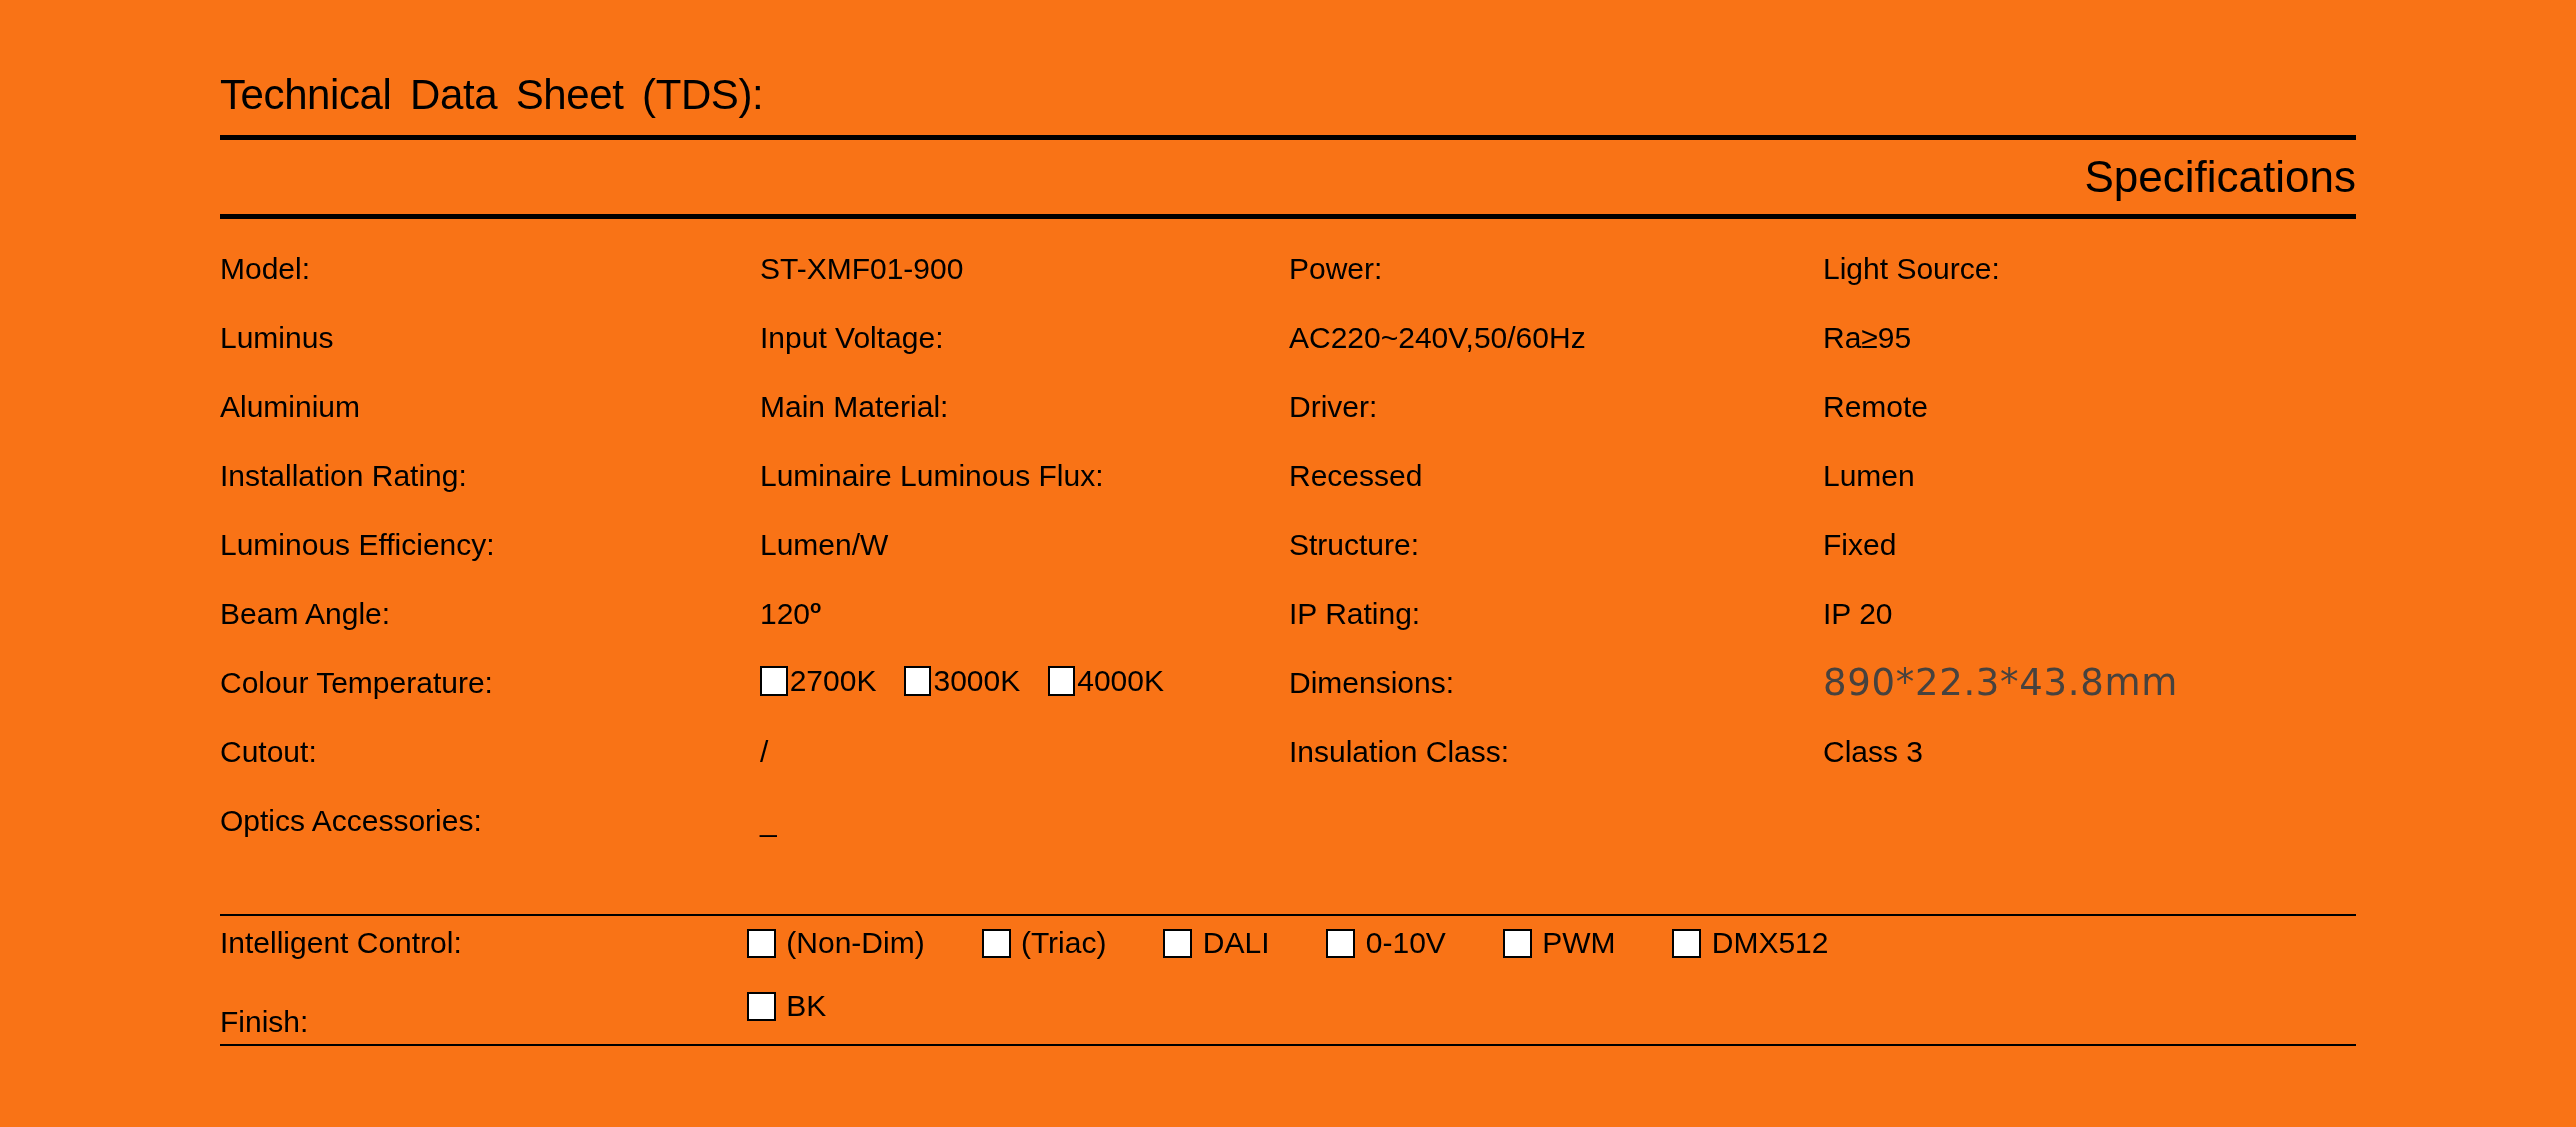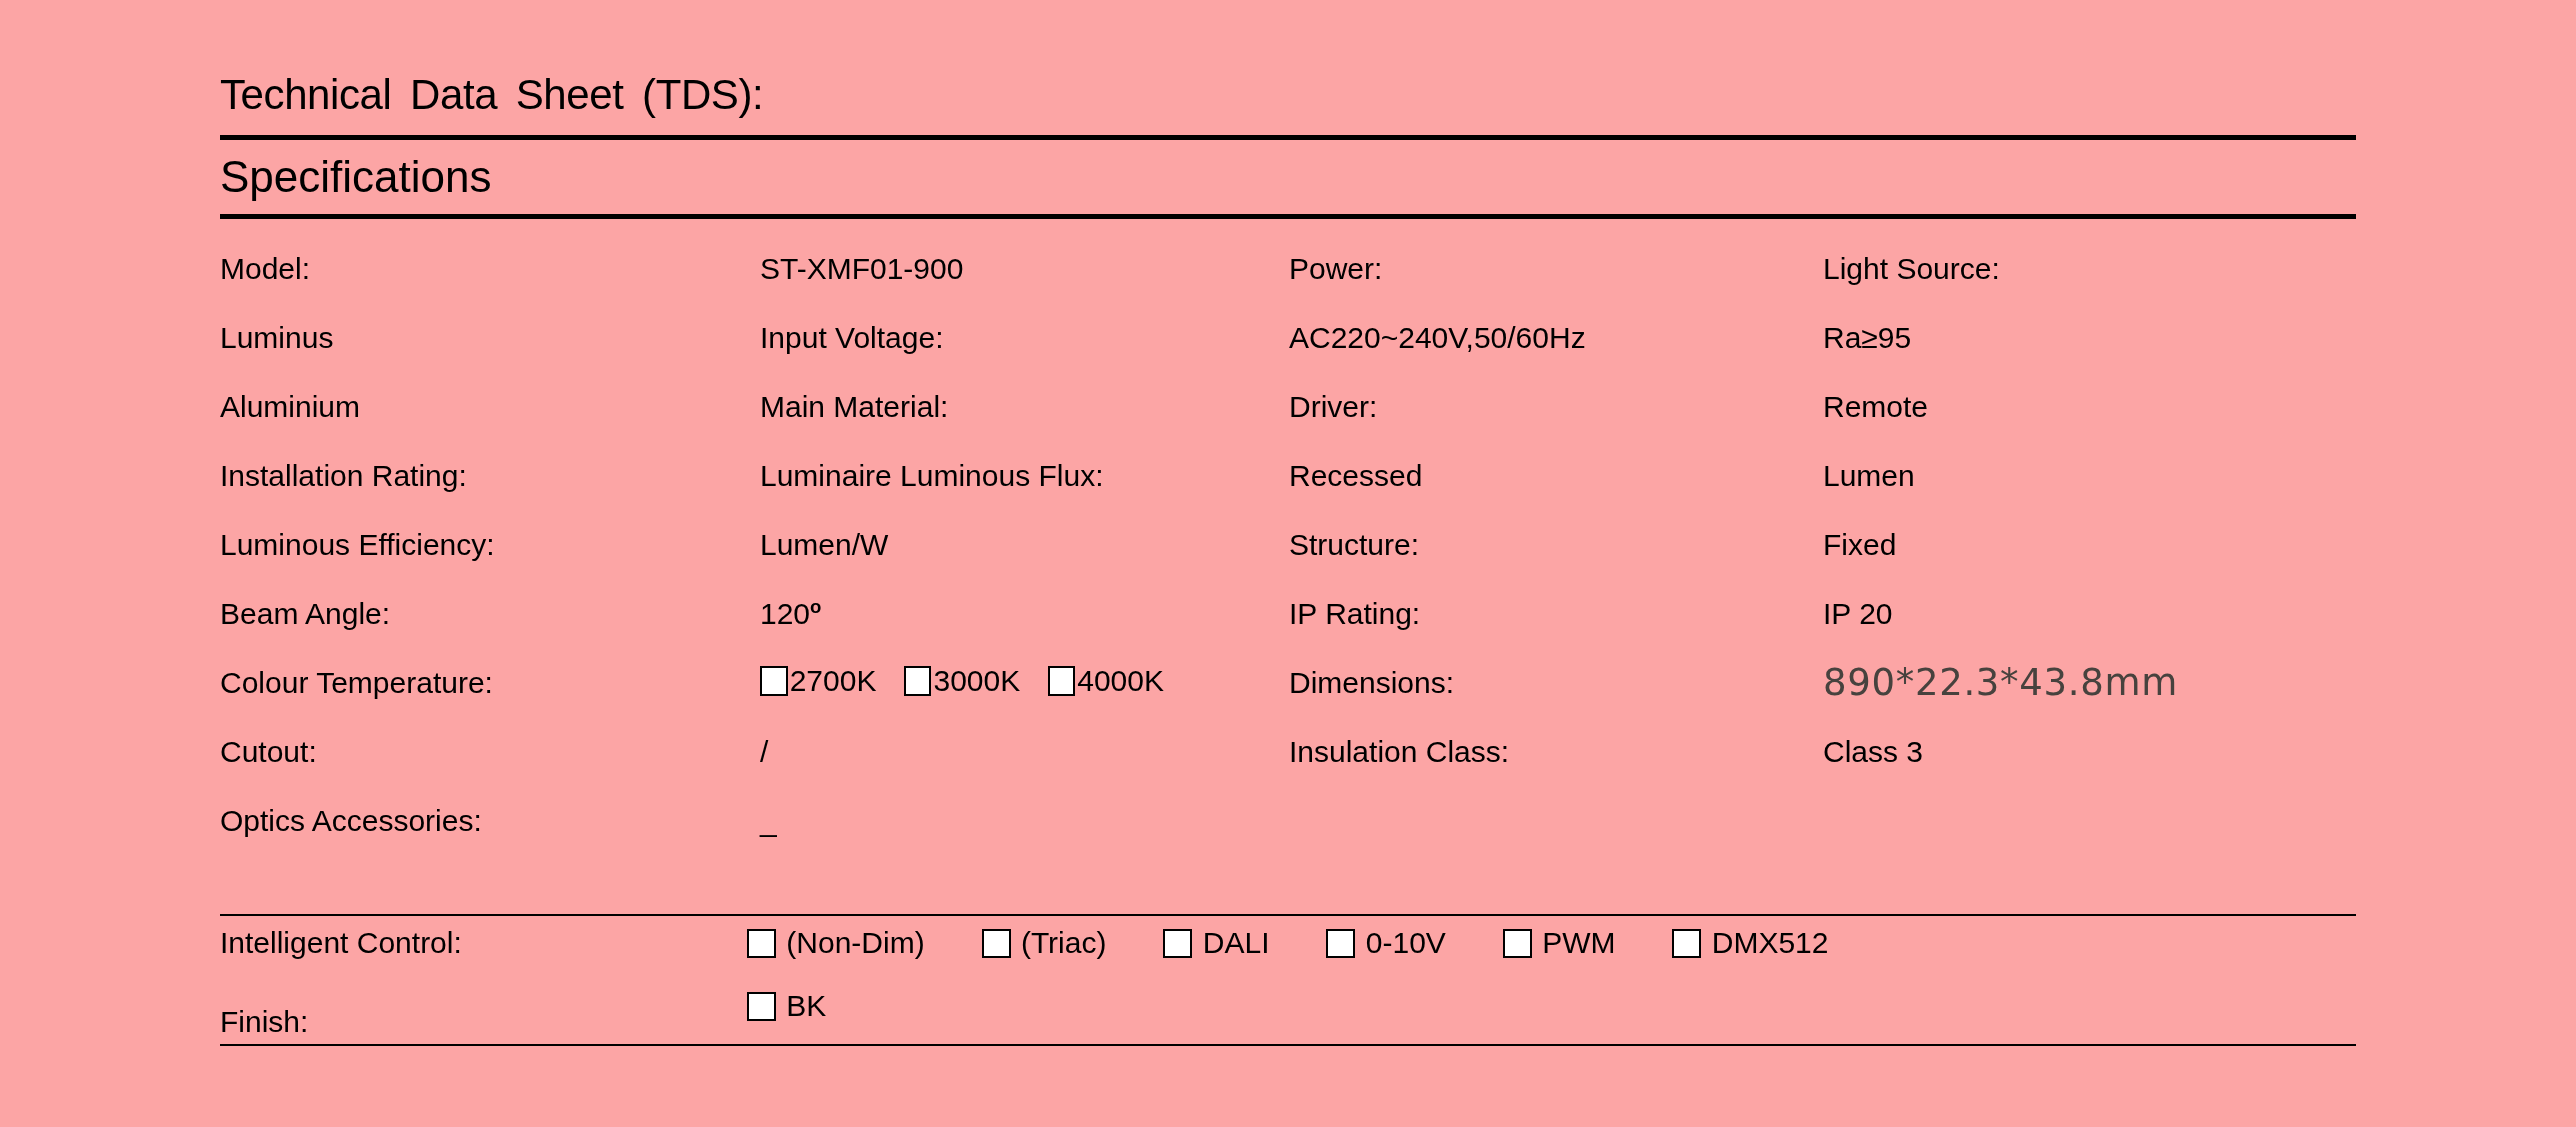--- a/index.html
+++ b/index.html
@@ -1,19 +1,19 @@
 <!DOCTYPE html>
 <html style="font-size:11.7px"><head>
 <meta charset="utf-8">
 <style>
   html,body { margin:0; padding:0; background:#ffffff; }
   .page {
     position:relative;
     width:2576px; height:1128px;
-    background:#fca5a5;
+    background:#f97316;
     font-family:"Liberation Sans", sans-serif;
     color:#000000;
   }
   .doc {
     position:absolute;
     left:220px; top:72px;
     width:2136px;
   }
   .title {
     font-size:42px;
@@ -25,21 +25,21 @@
     height:46px;
     line-height:46px;
   }
   .section-header {
     margin-top:17px;
     border-top:5.1px solid #000;
     border-bottom:5.1px solid #000;
     height:74px;
     display:flex;
     align-items:center;
-    justify-content:flex-start;
+    justify-content:flex-end;
   }
   .section-title {
     font-size:44px;
     font-weight:400;
     color:#000;
   }
   .spec-grid {
     margin-top:16px;
     display:grid;
     grid-template-columns:540px 529px 534px 534px;

